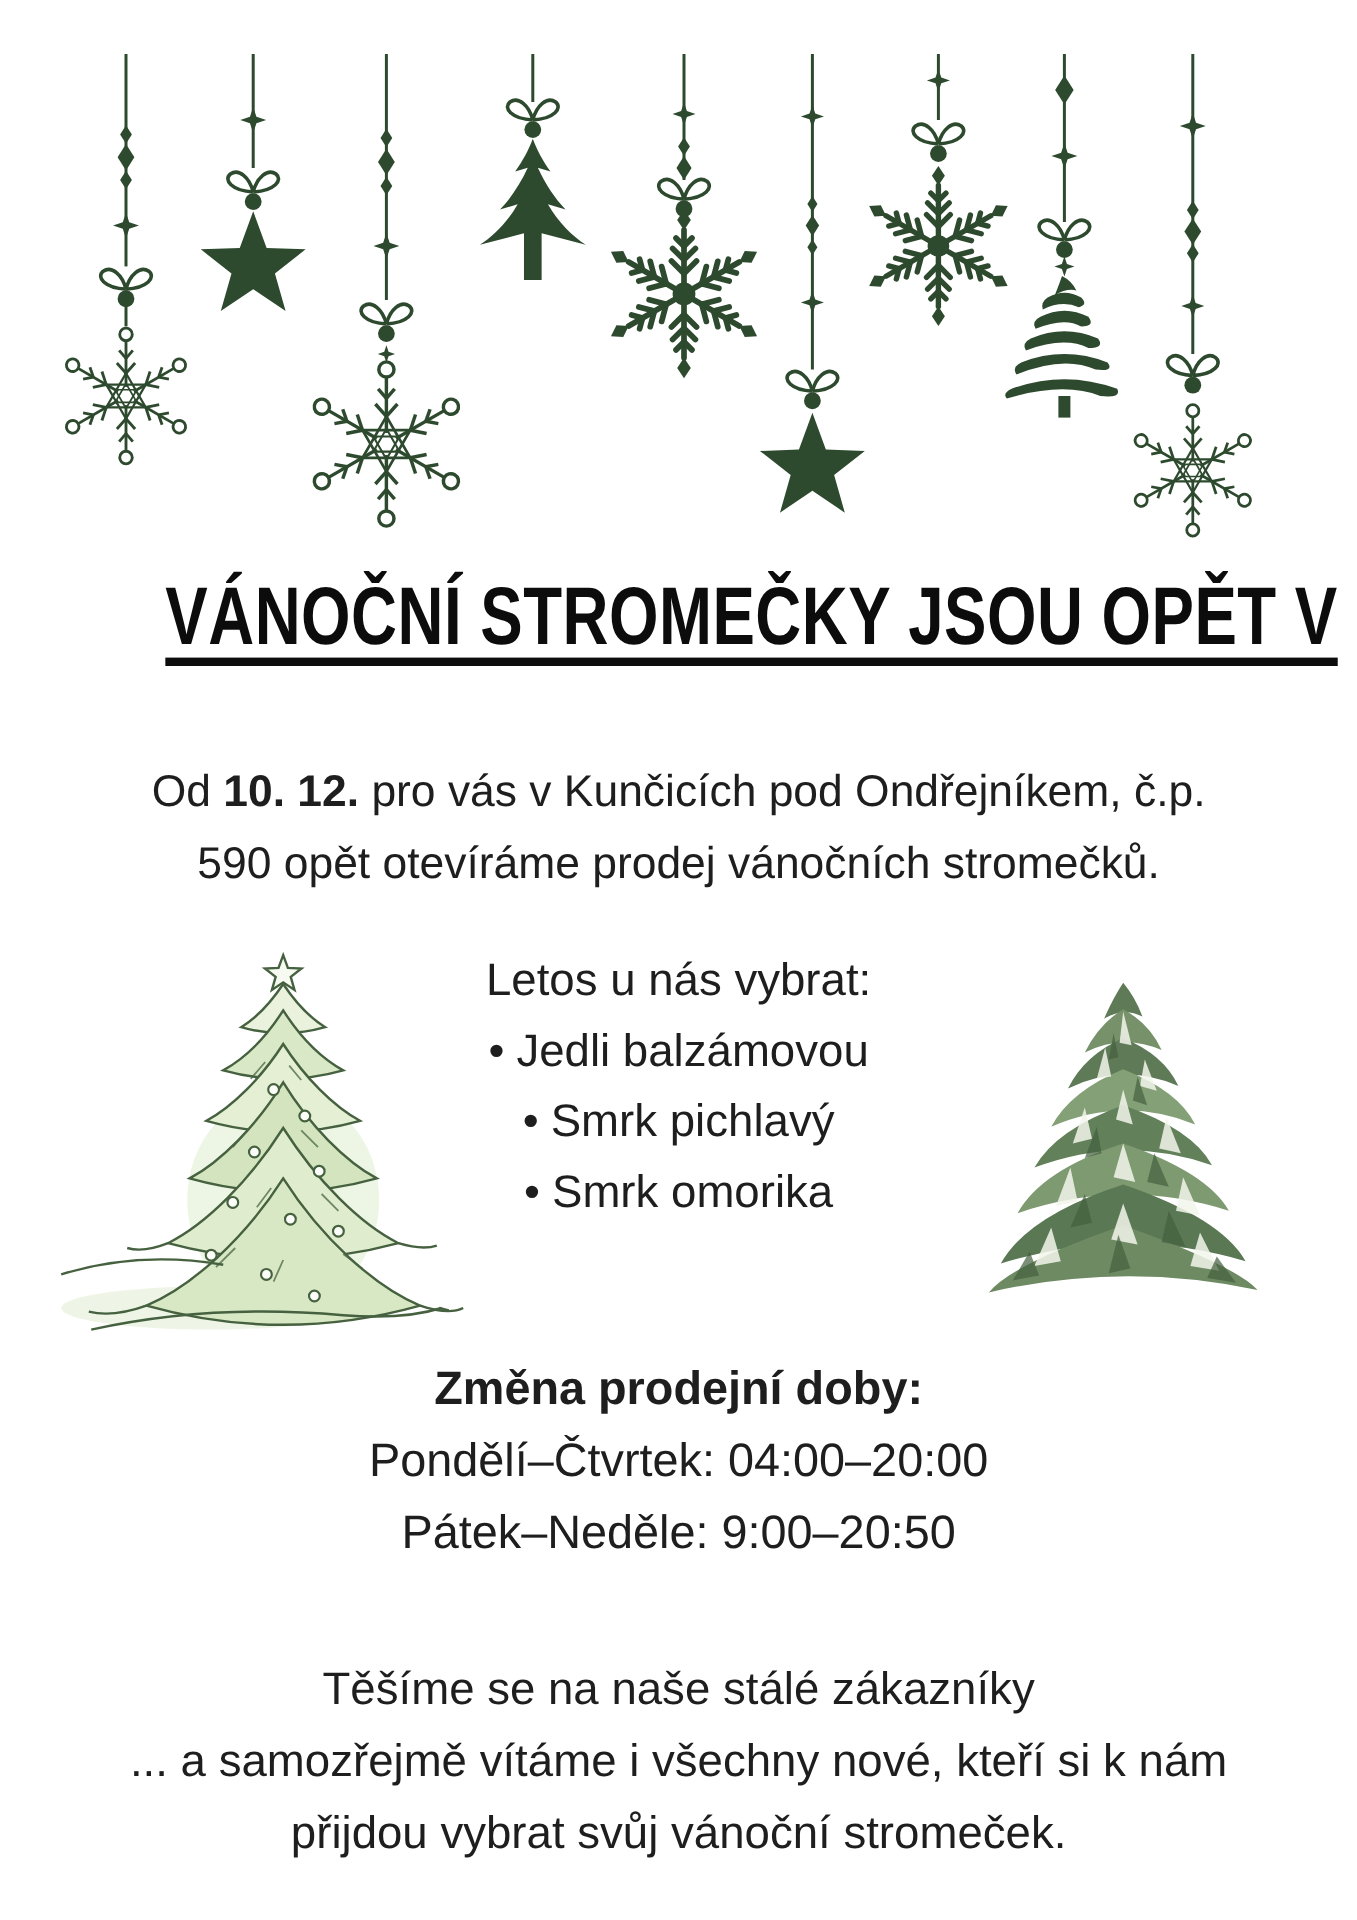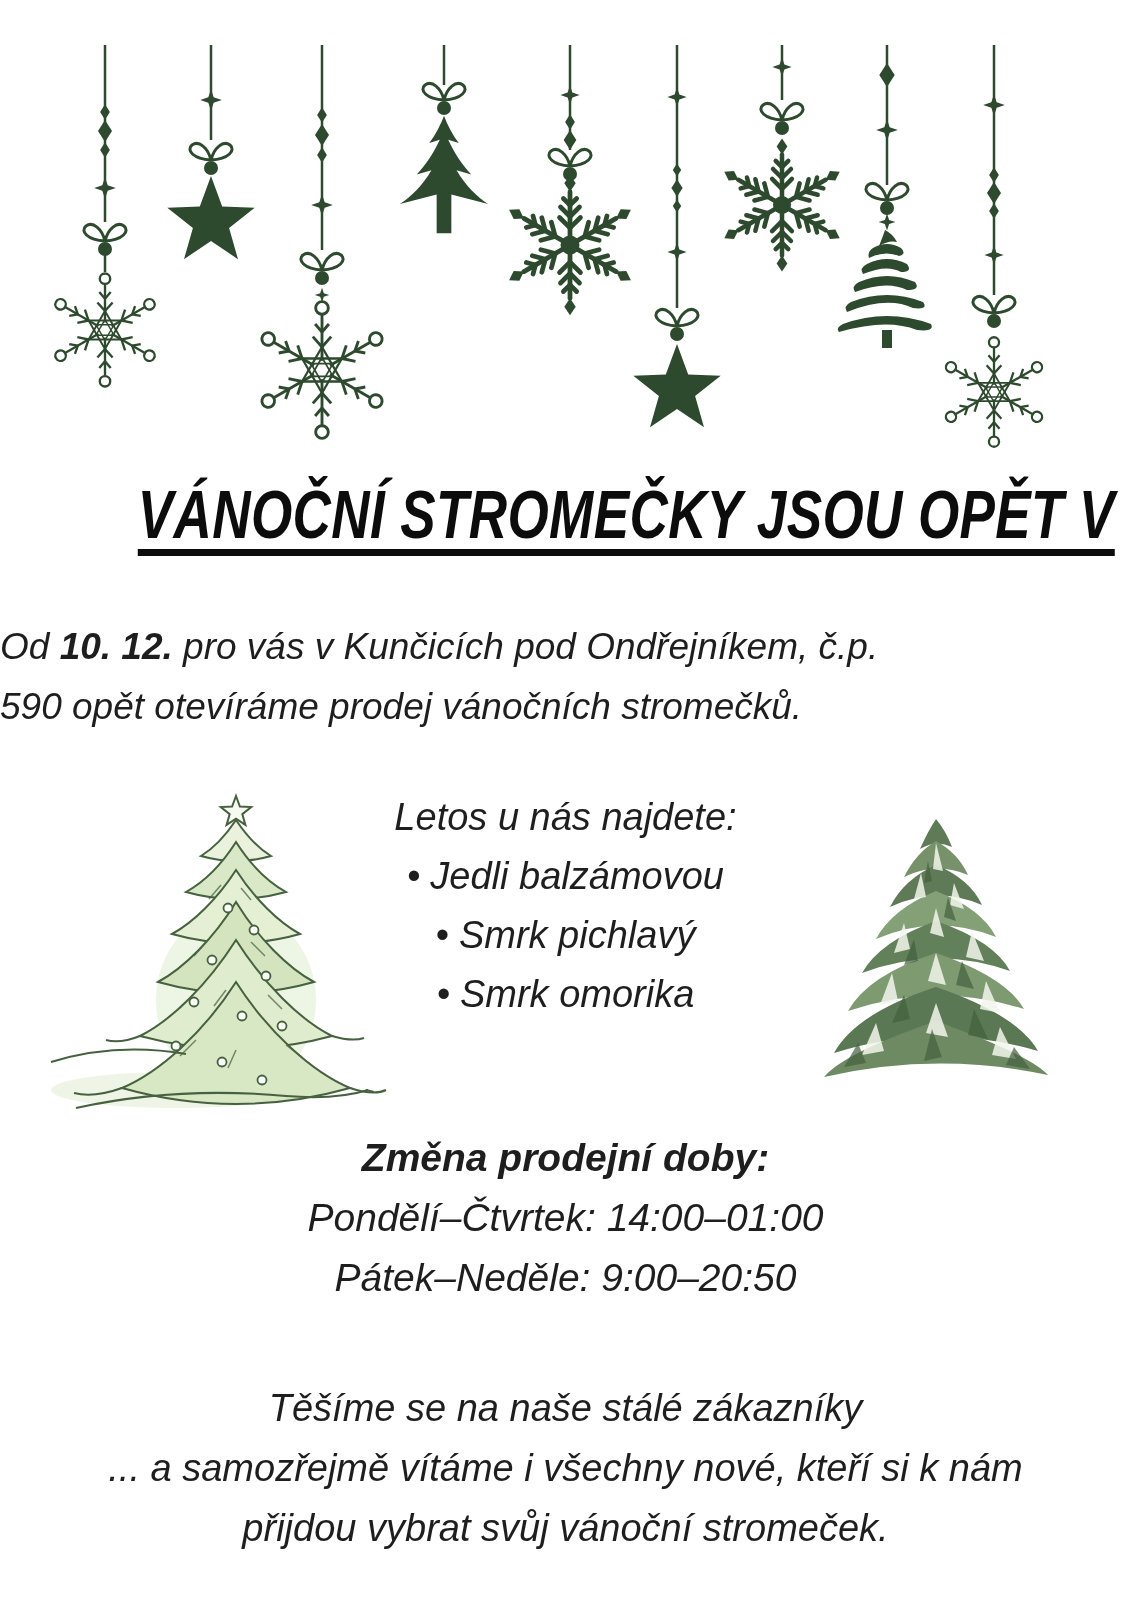--- a/index.html
+++ b/index.html
@@ -4,41 +4,40 @@
 <style>
   html,body { margin:0; padding:0; background:#888; }
   .poster {
     position:relative;
     width:1131px; height:1600px;
     margin:0 auto;
     background:#ffffff;
     font-family:"Liberation Sans","DejaVu Sans",sans-serif;
     color:#1e1e1e;
     overflow:hidden;
-    font-style:italic;
   }
   .orn-svg { position:absolute; top:0; left:0; color:#2e4a2e; }
   .tree-left  { position:absolute; left:36px;  top:790px; }
   .tree-right { position:absolute; left:786px; top:813px; }
 
   .title-wrap { position:absolute; top:474px; left:0; width:100%; text-align:center; color:#0c0c0c; }
   .title-line { display:block; height:80px; line-height:80px; white-space:nowrap; }
   .title-inner {
     display:inline-block;
     transform:scaleX(0.78);
     transform-origin:center;
     font-size:68px; font-weight:bold; letter-spacing:0.5px;
     line-height:80px;
     text-decoration:underline;
     text-decoration-thickness:7px;
     text-underline-offset:11px;
   }
 
-  .intro { position:absolute; top:617px; left:0; width:100%; margin:0;
-           font-size:37px; line-height:60px; }
+  .intro { position:absolute; top:630px; left:0; width:100%; margin:0;
+           text-align:center; font-size:37px; line-height:60px; }
   .intro .l { display:block; }
 
   .offer { position:absolute; top:788px; left:0; width:100%;
            text-align:center; font-size:38px; line-height:59px; }
   .offer .b { margin-right:10px; }
 
   .hours { position:absolute; top:1128px; left:0; width:100%;
            text-align:center; font-size:39px; line-height:60px; }
   .hours .heading { font-weight:bold; display:block; }
   .hours .l { display:block; }
@@ -237,21 +236,21 @@
         <circle cx="226" cy="290" r="4.5"></circle>
     </g>
     <g stroke="#46613f" stroke-width="2" fill="none">
       <path d="M15,272 Q80,252 150,264"></path>
       <path d="M40,318 Q140,296 250,306 Q300,310 332,300"></path>
       <path d="M330,300 l8,2"></path>
     </g>
   </svg>
 
   <div class="offer">
-    <div>Letos u nás najdete:</div>
+    <div>Letos u nás vybrat:</div>
     <div class="li"><span class="b">•</span><span>Jedli balzámovou</span></div>
     <div class="li"><span class="b">•</span><span>Smrk pichlavý</span></div>
     <div class="li"><span class="b">•</span><span>Smrk omorika</span></div>
   </div>
 
   <svg class="tree-right" width="300" height="275" viewBox="0 0 300 275">
     <g>
       <path d="M150,6 Q160,18 166,34 Q150,26 134,36 Q142,18 150,6 Z" fill="#5e7a57"></path>
       <path d="M150,28 Q172,40 182,62 Q150,48 118,64 Q130,40 150,28 Z" fill="#77926b"></path>
       <path d="M150,52 Q184,66 196,92 Q150,72 104,94 Q118,66 150,52 Z" fill="#5e7a57"></path>
@@ -283,21 +282,21 @@
       <path d="M118,182 L106,210 L124,206 Z"></path>
         <path d="M188,196 L202,226 L182,222 Z"></path>
       <path d="M146,216 L138,248 L156,244 Z"></path>
         <path d="M72,230 L58,254 L80,250 Z"></path>
       <path d="M228,234 L244,256 L220,252 Z"></path>
     </g>
   </svg>
 
   <div class="hours">
     <span class="heading">Změna prodejní doby:</span>
-    <span class="l">Pondělí–Čtvrtek: 14:00–01:00</span>
+    <span class="l">Pondělí–Čtvrtek: 04:00–20:00</span>
     <span class="l">Pátek–Neděle: 9:00–20:50</span>
   </div>
 
   <p class="outro">
     <span class="l">Těšíme se na naše stálé zákazníky</span>
     <span class="l">... a samozřejmě vítáme i všechny nové, kteří si k nám</span>
     <span class="l">přijdou vybrat svůj vánoční stromeček.</span>
   </p>
 
 </div>

